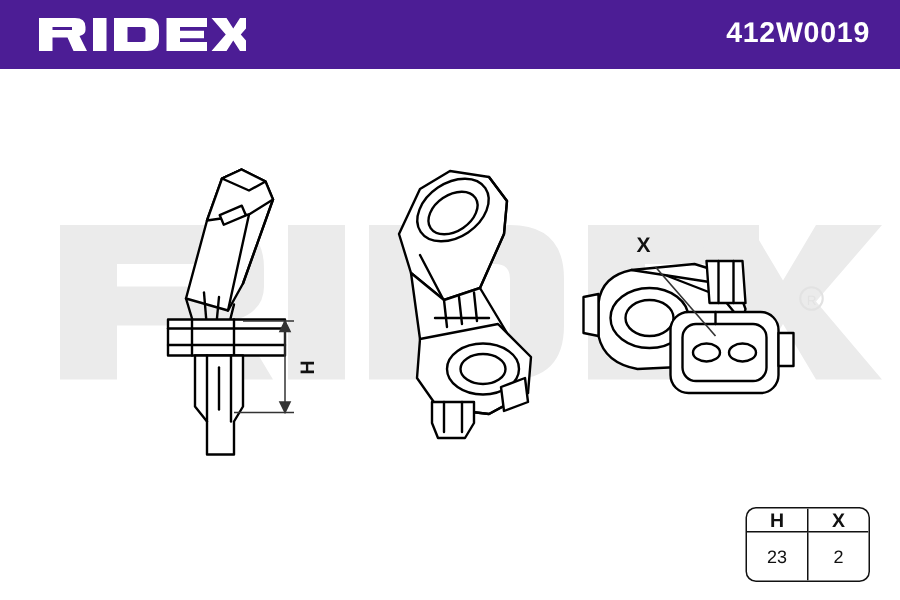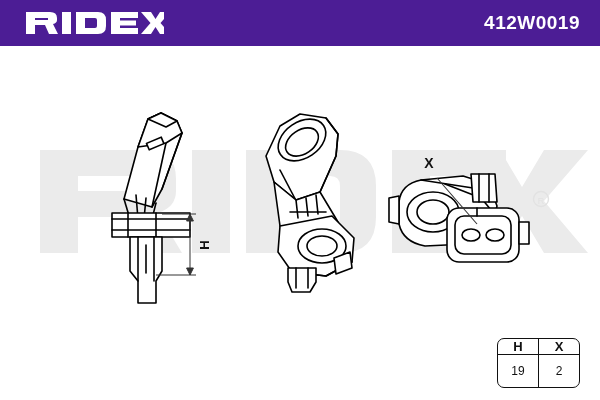--- a/index.html
+++ b/index.html
@@ -277,20 +277,20 @@
   <div id="spec-table">
     <table>
       <thead>
         <tr>
           <th class="col-sep">H</th>
           <th>X</th>
         </tr>
       </thead>
       <tbody>
         <tr>
-          <td class="col-sep">19</td>
+          <td class="col-sep">23</td>
           <td>2</td>
         </tr>
       </tbody>
     </table>
   </div>
 
 </div>
 
 </body></html>

